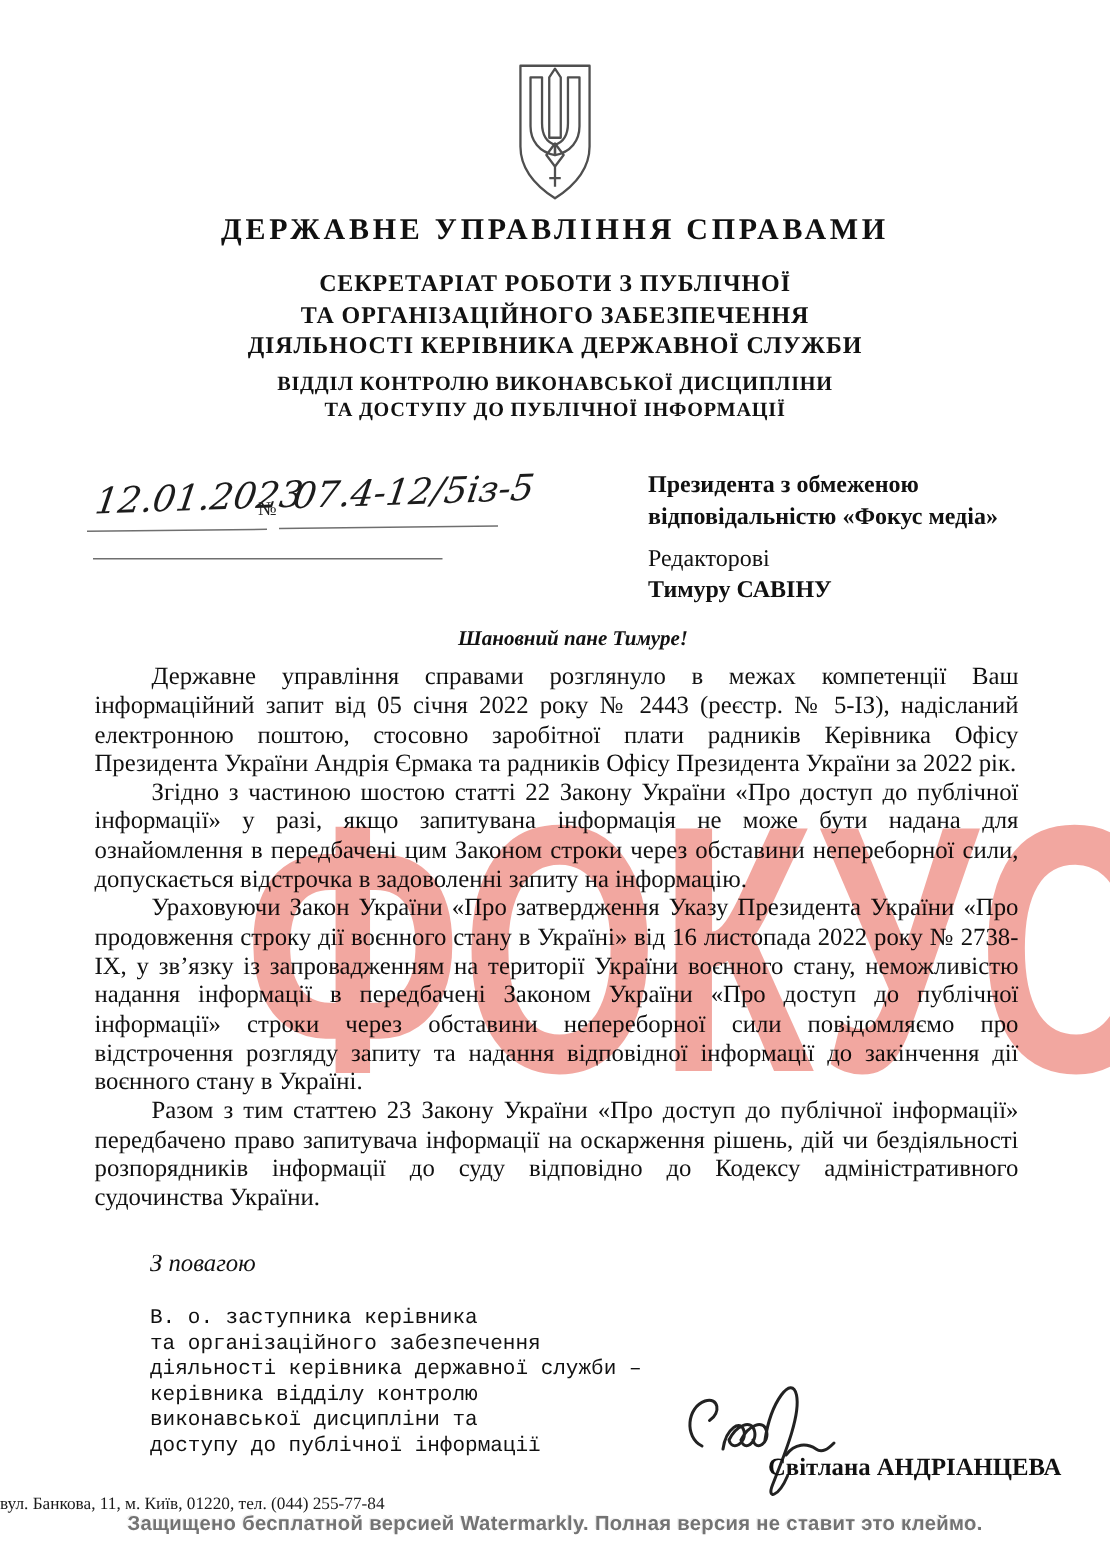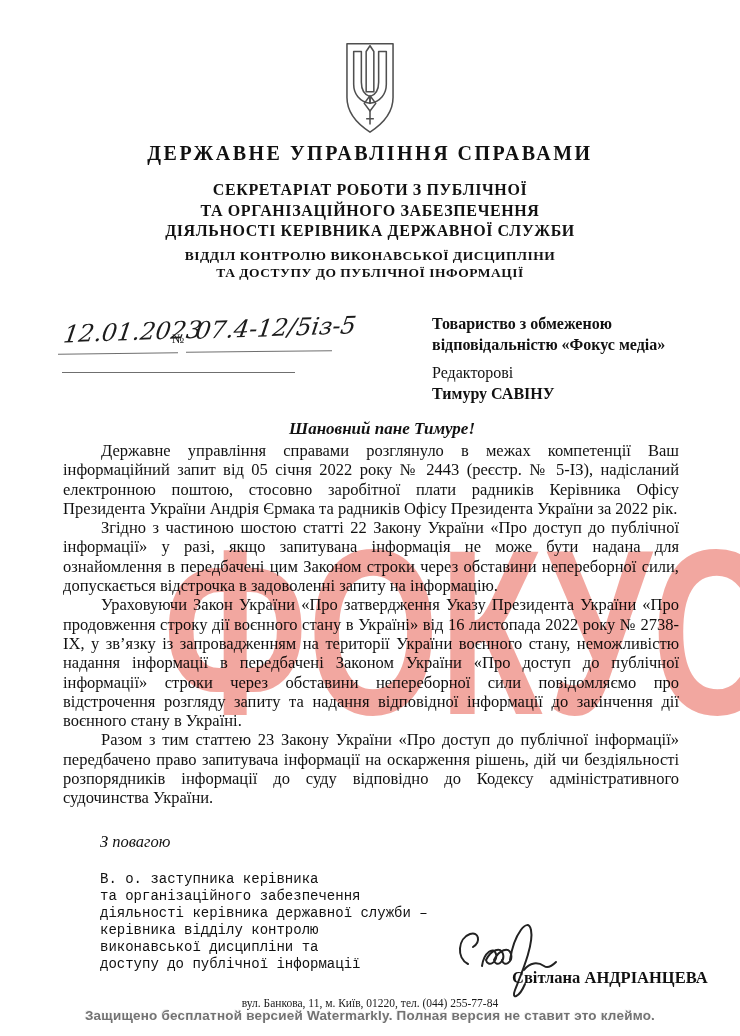--- a/index.html
+++ b/index.html
@@ -34,37 +34,37 @@
   .line1 { left:58px;  top:353px; width:120px; transform:rotate(-.6deg); }
   .line2 { left:186px; top:351px; width:146px; transform:rotate(-.6deg); }
   .line3 { left:62px;  top:372px; width:233px; }
 
   
   .recipient { position:absolute; left:432px; top:314px; font-size:16px; line-height:20.5px; }
   .recipient .bold { font-weight:bold; }
   .recipient .role { margin-top:8px; }
 
   .salutation { position:absolute; left:0; top:419px; width:740px; text-align:center;
-                font-size:17px; font-weight:bold; font-style:italic;padding-left:24px; }
+                font-size:14px; font-weight:bold; font-style:italic;padding-left:24px; }
 
   
   .body-text { position:absolute; left:63px; top:441px; width:616px;
                font-size:16.5px; line-height:19.3px; text-align:justify; }
   .body-text p { text-indent:38px; margin:0; }
 
   .closing { position:absolute; left:100px; top:832px; font-size:16.5px; font-style:italic; }
 
   
   .signer-title { position:absolute; left:100px; top:871px; font-size:14px; line-height:17px;font-family:Liberation Mono, monospace; }
   .signature-scribble { position:absolute; left:452px; top:912px; width:130px; height:92px; }
   .signature-scribble path { fill:none; stroke:#222; stroke-width:2; stroke-linecap:round; }
   .signer-name { position:absolute; left:512px; top:968px; font-size:16.5px; font-weight:bold; white-space:nowrap;text-align:right; }
 
   
-  .footer-address { position:absolute; left:0; top:997px; width:740px; text-align:center;
+  .footer-address { position:absolute; left:0; top:997px; width:740px; 
                     font-size:11.5px; color:#1a1a1a; }
   .wm-bottom { position:absolute; left:0; top:1008px; width:740px; text-align:center;
                font-family:"Liberation Sans", sans-serif; font-size:13.5px; font-weight:bold;
                color:#737373; text-shadow:1px 1px 0 #ffffff, -1px -1px 0 #efefef; letter-spacing:.2px; }
 
   
   .wm-overlay { position:absolute; left:163px; top:515px;
                 font-family:"Liberation Sans", sans-serif; font-weight:bold;
                 font-size:235px; line-height:235px; white-space:nowrap;
                 transform:scaleX(.72); transform-origin:top left;
@@ -100,21 +100,21 @@
   </div>
 
   <div class="ref-date">12.01.2023</div>
   <div class="ref-no-sign">№</div>
   <div class="ref-number">07.4-12/5із-5</div>
   <div class="ref-line line1"></div>
   <div class="ref-line line2"></div>
   <div class="ref-line line3"></div>
 
   <div class="recipient">
-    <div class="bold">Товариство з обмеженою</div>
+    <div class="bold">Президента з обмеженою</div>
     <div class="bold">відповідальністю «Фокус медіа»</div>
     <div class="role">Редакторові</div>
     <div class="bold">Тимуру САВІНУ</div>
   </div>
 
   <div class="salutation">Шановний пане Тимуре!</div>
 
   <div class="body-text">
     <p>Державне управління справами розглянуло в межах компетенції Ваш інформаційний запит від 05 січня 2022 року № 2443 (реєстр. № 5-ІЗ), надісланий електронною поштою, стосовно заробітної плати радників Керівника Офісу Президента України Андрія Єрмака та радників Офісу Президента України за 2022 рік.</p>
     <p>Згідно з частиною шостою статті 22 Закону України «Про доступ до публічної інформації» у разі, якщо запитувана інформація не може бути надана для ознайомлення в передбачені цим Законом строки через обставини непереборної сили, допускається відстрочка в задоволенні запиту на інформацію.</p>

